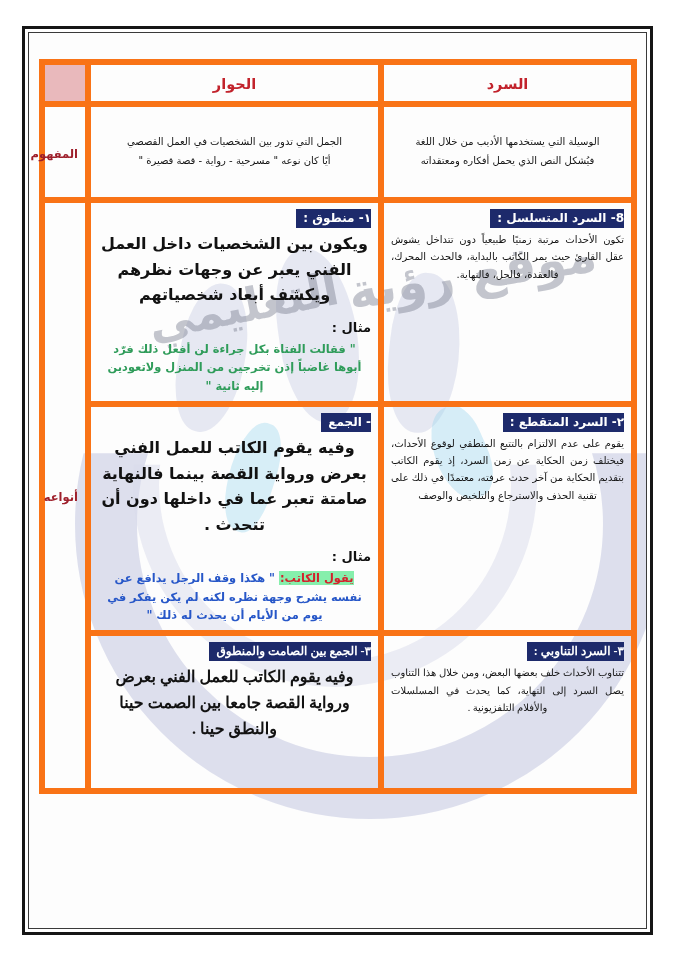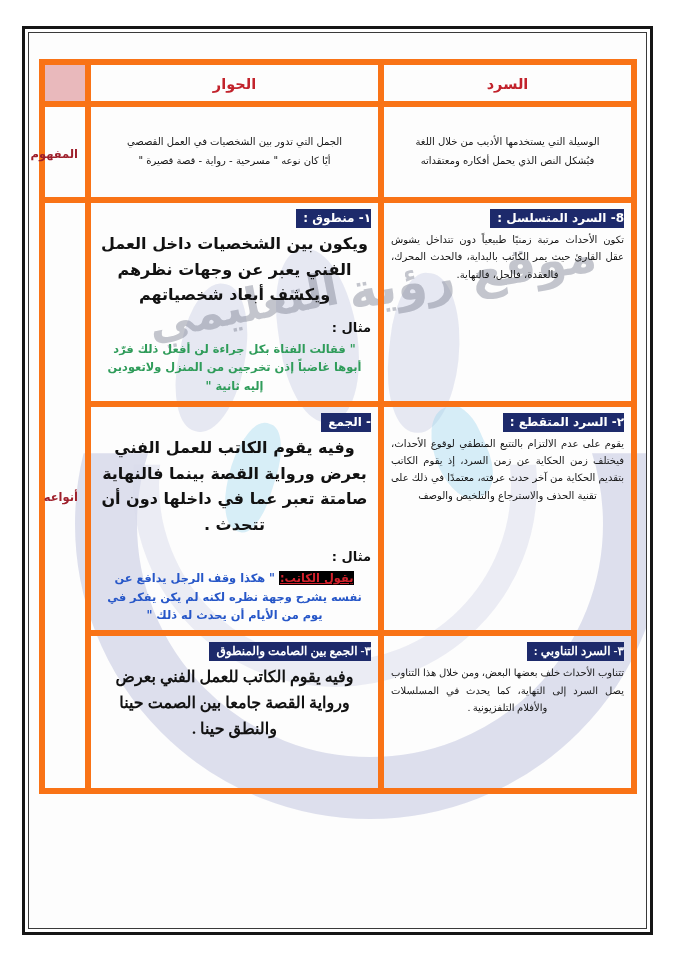--- a/index.html
+++ b/index.html
@@ -207,23 +207,22 @@
     color: #2757c8;
     font-size: 11.4px;
     line-height: 1.6;
     font-weight: 700;
   }
   .ex-red {
     color: #d4212c;
     font-weight: 700;
   }
   .ex-red.hl-lite {
-    background: #000000;
+    background: #86efac;
     padding: 0 1px;
-    text-decoration: underline;
   }
 </style>
 </head>
 <body>
 
 <div class="page">
   <div class="page-inner">
 
     <div class="wm-layer">
       <div class="wm-arc"></div>

